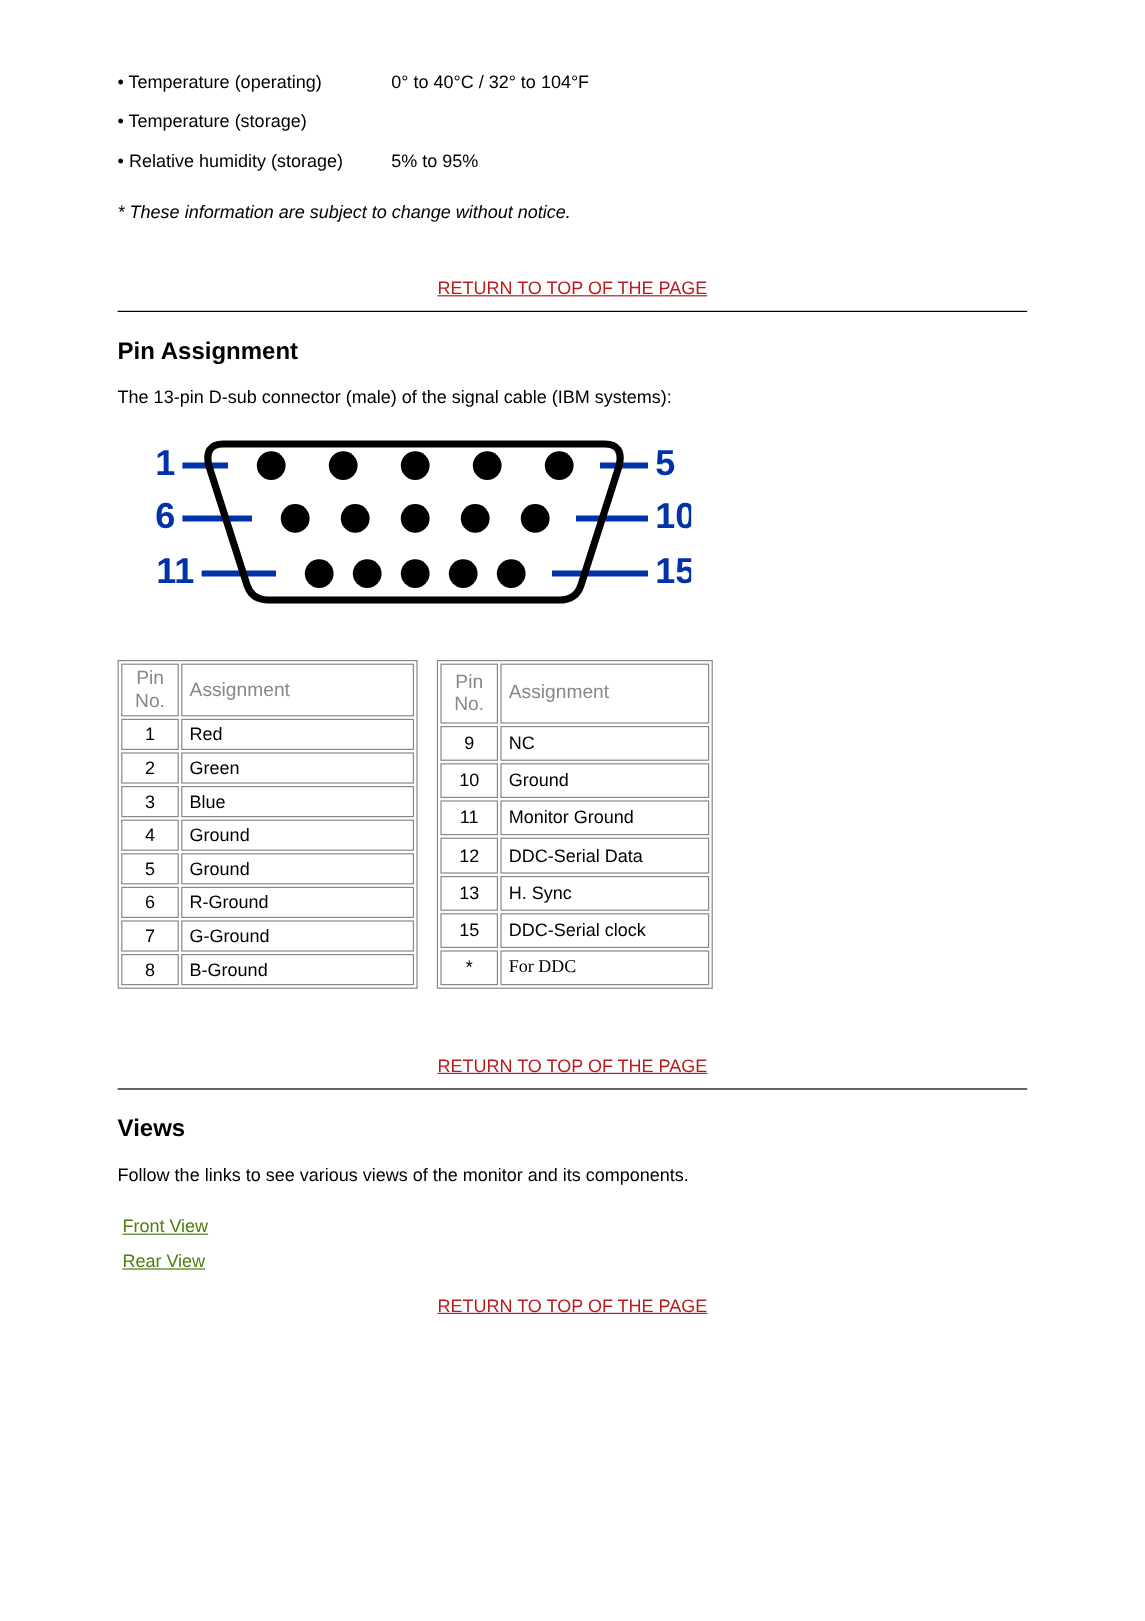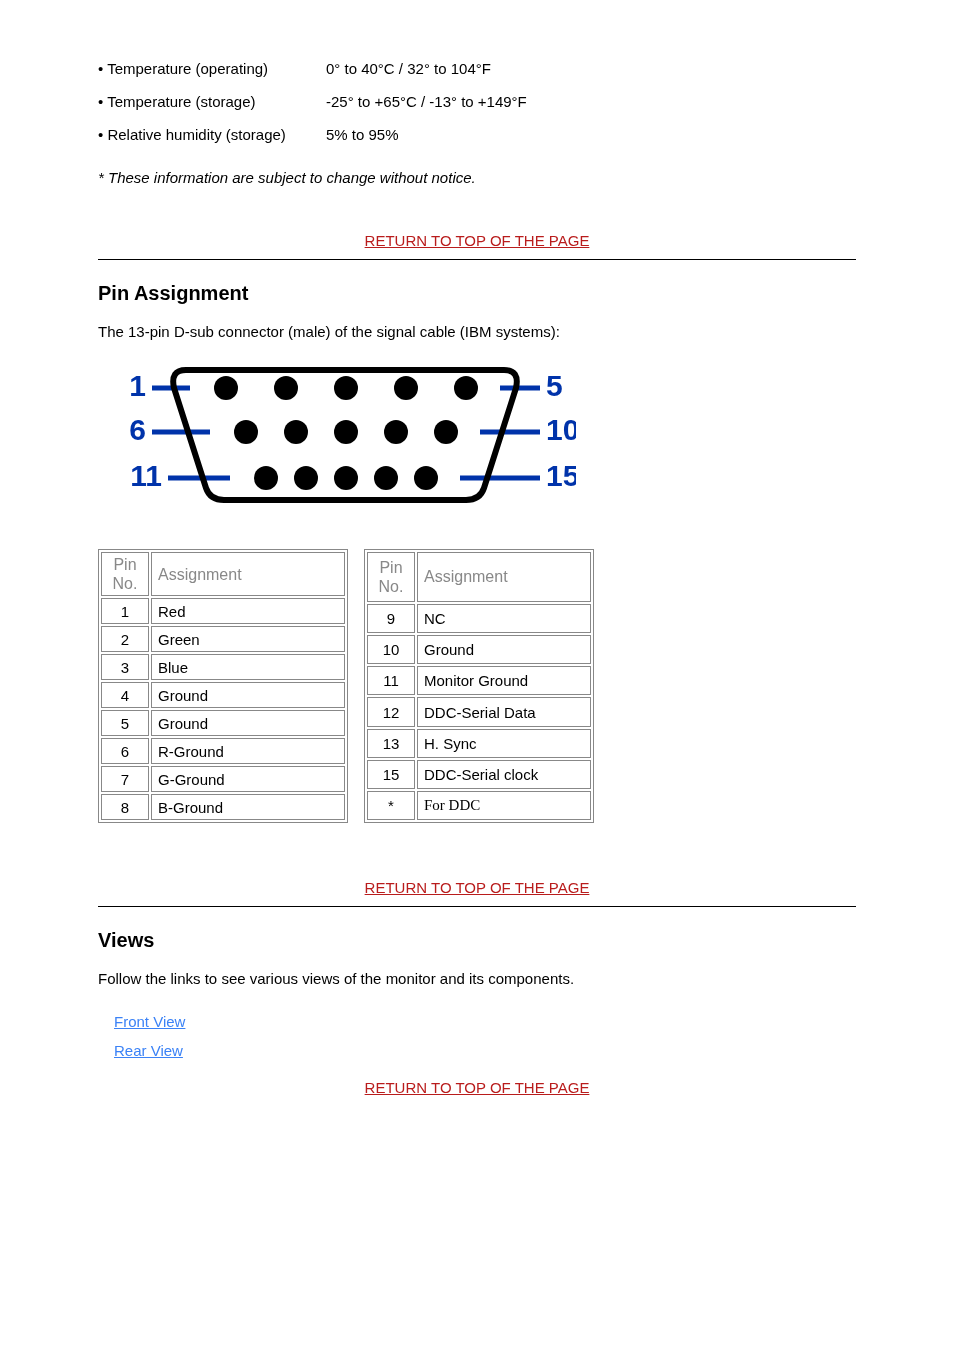--- a/index.html
+++ b/index.html
@@ -81,24 +81,24 @@
     text-align: center;
     width: 34px;
   }
   table.pin.left .assign {
     width: 180px;
   }
   table.pin.right .assign {
     width: 160px;
   }
   .link-blue {
-    color: #3b82f6;
+    color: #4d7c0f;
     text-decoration: underline;
     display: inline-block;
-    margin: 6px 16px;
+    margin: 6px 4px;
   }
   .connector-svg {
     width: 460px;
     height: 150px;
   }
   .diagram-num {
     font-family: Arial, sans-serif;
     font-size: 30px;
     font-weight: bold;
     fill: #0033aa;
@@ -106,21 +106,20 @@
 </style>
 </head>
 <body>
 
 <div class="spec-row">
   <div class="spec-label">• Temperature (operating)</div>
   <div class="spec-value">0° to 40°C / 32° to 104°F</div>
 </div>
 <div class="spec-row">
   <div class="spec-label">• Temperature (storage)</div>
-  <div class="spec-value">-25° to +65°C / -13° to +149°F</div>
 </div>
 <div class="spec-row">
   <div class="spec-label">• Relative humidity (storage)</div>
   <div class="spec-value">5% to 95%</div>
 </div>
 
 <div class="italic-note">* These information are subject to change without notice.</div>
 
 <div class="return-link">
   <a href="#">RETURN TO TOP OF THE PAGE</a>

